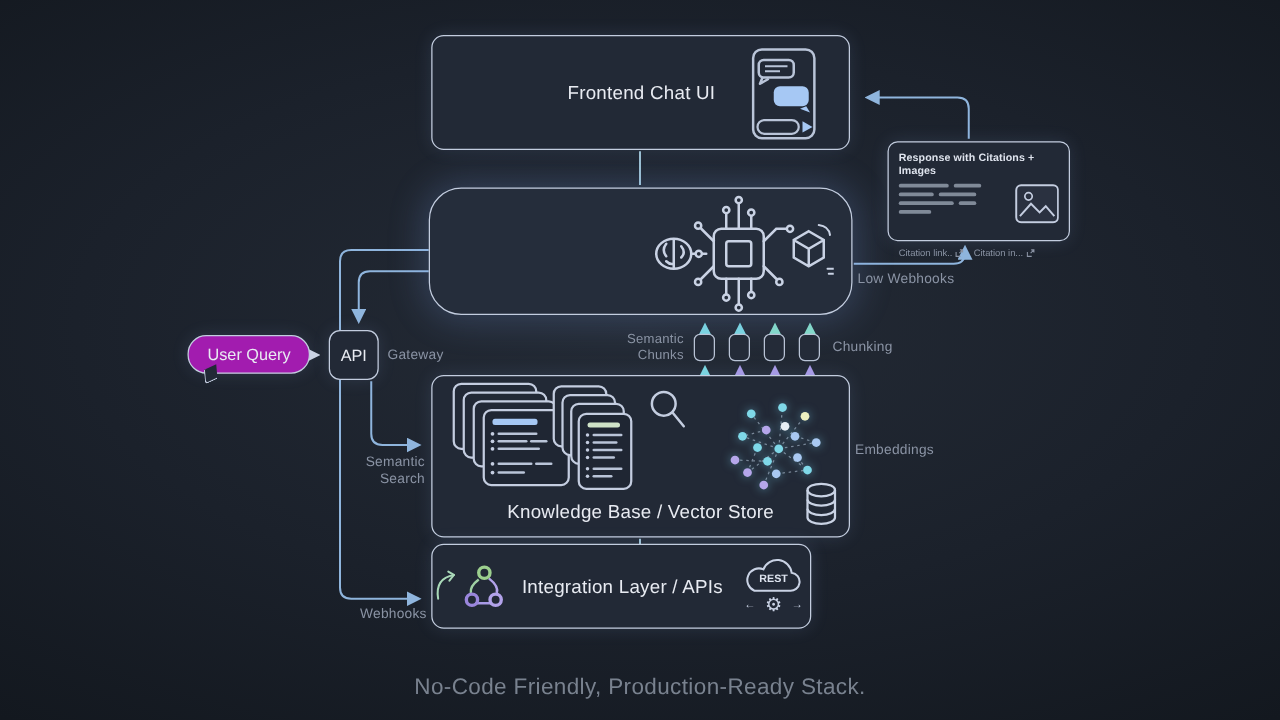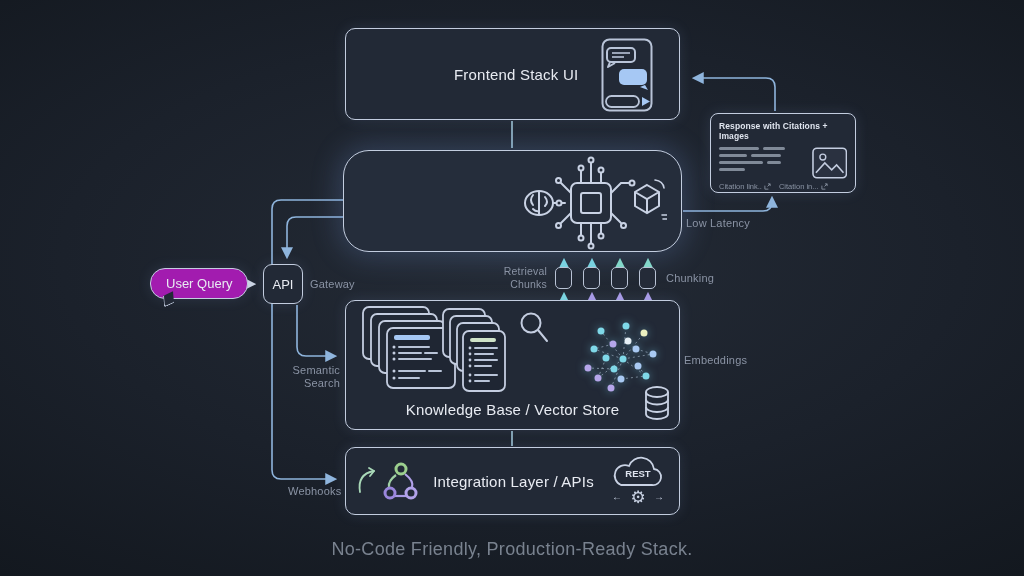--- a/index.html
+++ b/index.html
@@ -31,21 +31,21 @@
   #ai-backend svg{position:absolute;right:14px;top:2px;}
   
   #response-card{left:710px;top:113px;width:146px;height:80px;border-radius:8px;
     border-width:1px;padding:7px 8px 5px 8px;}
   #response-card .rc-title{font-size:8.5px;font-weight:bold;color:#dfe4ee;letter-spacing:.1px;}
   .rc-body{display:flex;margin-top:6px;}
   .rc-lines{width:88px;}
   .rc-row{display:flex;gap:4px;margin-bottom:4px;}
   .rc-bar{height:3px;border-radius:1.5px;background:#98a2b2;opacity:.8;}
   .rc-img{margin-left:6px;}
-  .rc-cites{display:flex;gap:8px;align-items:center;margin-top:3px;font-size:7.5px;color:#8a93a4;}
+  .rc-cites{display:flex;gap:8px;align-items:center;margin-top:19px;font-size:7.5px;color:#8a93a4;}
   .rc-cite{display:flex;align-items:center;gap:2px;}
   
   #user-query{left:150px;top:268px;height:31px;border-radius:15px;display:flex;align-items:center;
     padding:0 15px;font-size:13px;background:#a21caf;}
   #user-query::after{
     content:"";position:absolute;left:12px;bottom:-6.5px;width:10px;height:10px;background:#222936;
     border-left:1.5px solid #c3cddf;border-bottom:1.5px solid #c3cddf;
     transform:rotate(-25deg) skewX(-20deg);border-bottom-left-radius:3px;
   }
   
@@ -55,21 +55,21 @@
   .chunk{position:absolute;z-index:2;width:17px;height:22px;box-sizing:border-box;
     background:#242b38;border:1.5px solid #b9c3d5;border-radius:5px;}
   
   #knowledge-base{left:345px;top:300px;width:335px;height:130px;}
   #knowledge-base .node-title{position:absolute;left:0;right:0;bottom:11px;text-align:center;}
   #kb-docs{position:absolute;left:13px;top:4px;}
   #kb-search{position:absolute;left:172px;top:10px;}
   #kb-network{position:absolute;left:230px;top:15px;filter:drop-shadow(0 0 4px rgba(120,210,240,.55));}
   #kb-db{position:absolute;right:8px;bottom:8px;}
   
-  #integration{left:345px;top:447px;width:335px;height:68px;display:flex;align-items:center;justify-content:center;gap:12px;}
+  #integration{left:345px;top:435px;width:304px;height:68px;display:flex;align-items:center;justify-content:center;gap:12px;}
   #integration .node-title{white-space:nowrap;}
   
   #caption{position:absolute;left:0;right:0;top:539px;text-align:center;font-size:18px;color:#79828f;letter-spacing:.3px;}
   
   #lbl-gateway{left:310px;top:278px;}
   #lbl-low-latency{left:686px;top:217px;}
   #lbl-retrieval{left:495px;top:265px;width:52px;text-align:right;font-size:10.5px;}
   #lbl-chunking{left:666px;top:272px;}
   #lbl-embeddings{left:684px;top:354px;}
   #lbl-semantic{left:268px;top:364px;width:72px;text-align:right;}
@@ -114,21 +114,21 @@
     <path d="M564,300 V294" stroke="#7ad6e0" marker-end="url(#mCyan)"></path>
     <path d="M592,300 V294" stroke="#a89ae6" marker-end="url(#mPurple)"></path>
     <path d="M620,300 V294" stroke="#a89ae6" marker-end="url(#mPurple)"></path>
     <path d="M648,300 V294" stroke="#a89ae6" marker-end="url(#mPurple)"></path>
     <path d="M512,431 V446" stroke="#9cc0d2"></path>
     <path d="M506,353 H578" stroke="#c5cede" marker-end="url(#mLight)"></path>
   </g>
 </svg>
 
 <div class="node" id="frontend">
-  <span class="node-title">Frontend Stack UI</span>
+  <span class="node-title">Frontend Chat UI</span>
   <svg width="52" height="74" viewBox="0 0 52 74">
     <rect x="1.5" y="1.5" width="49" height="71" rx="7" fill="none" stroke="#b9c4d8" stroke-width="2"></rect>
     <rect x="6" y="10" width="28" height="14" rx="4" fill="none" stroke="#b9c4d8" stroke-width="2"></rect>
     <path d="M9,24 l-2,5 l7,-4" fill="none" stroke="#b9c4d8" stroke-width="2" stroke-linejoin="round"></path>
     <line x1="11" y1="15" x2="29" y2="15" stroke="#b9c4d8" stroke-width="1.6"></line>
     <line x1="11" y1="19" x2="23" y2="19" stroke="#b9c4d8" stroke-width="1.6"></line>
     <rect x="18" y="31" width="28" height="16" rx="5" fill="#a6c8f4"></rect>
     <path d="M44,47 l3,5 l-8,-3 z" fill="#a6c8f4"></path>
     <rect x="5" y="58" width="33" height="11" rx="5.5" fill="none" stroke="#b9c4d8" stroke-width="1.8"></rect>
     <path d="M41,59 l8,4.5 l-8,4.5 z" fill="#a6c8f4"></path>
@@ -335,20 +335,20 @@
   <svg width="64" height="56" viewBox="0 0 64 56">
     <path d="M15,32 h31 a8,8 0 0 0 2,-16 a13,13 0 0 0 -25,-3 a9.5,9.5 0 0 0 -8,19 z" fill="none" stroke="#c9d2e4" stroke-width="1.8"></path>
     <text x="32" y="24" text-anchor="middle" font-size="9.5" font-weight="bold" fill="#dde3ee" font-family="Liberation Sans, sans-serif">REST</text>
     <text x="32" y="50" text-anchor="middle" font-size="17" fill="#c9d2e4">⚙</text>
     <text x="11" y="47" text-anchor="middle" font-size="10" fill="#c9d2e4">←</text>
     <text x="53" y="47" text-anchor="middle" font-size="10" fill="#c9d2e4">→</text>
   </svg>
 </div>
 
 <div class="lbl" id="lbl-gateway">Gateway</div>
-<div class="lbl" id="lbl-low-latency">Low Latency</div>
-<div class="lbl" id="lbl-retrieval">Retrieval Chunks</div>
+<div class="lbl" id="lbl-low-latency">Low Webhooks</div>
+<div class="lbl" id="lbl-retrieval">Semantic Chunks</div>
 <div class="lbl" id="lbl-chunking">Chunking</div>
 <div class="lbl" id="lbl-embeddings">Embeddings</div>
 <div class="lbl" id="lbl-semantic">Semantic Search</div>
 <div class="lbl" id="lbl-webhooks">Webhooks</div>
 
 <div id="caption">No-Code Friendly, Production-Ready Stack.</div>
 
 </body></html>

